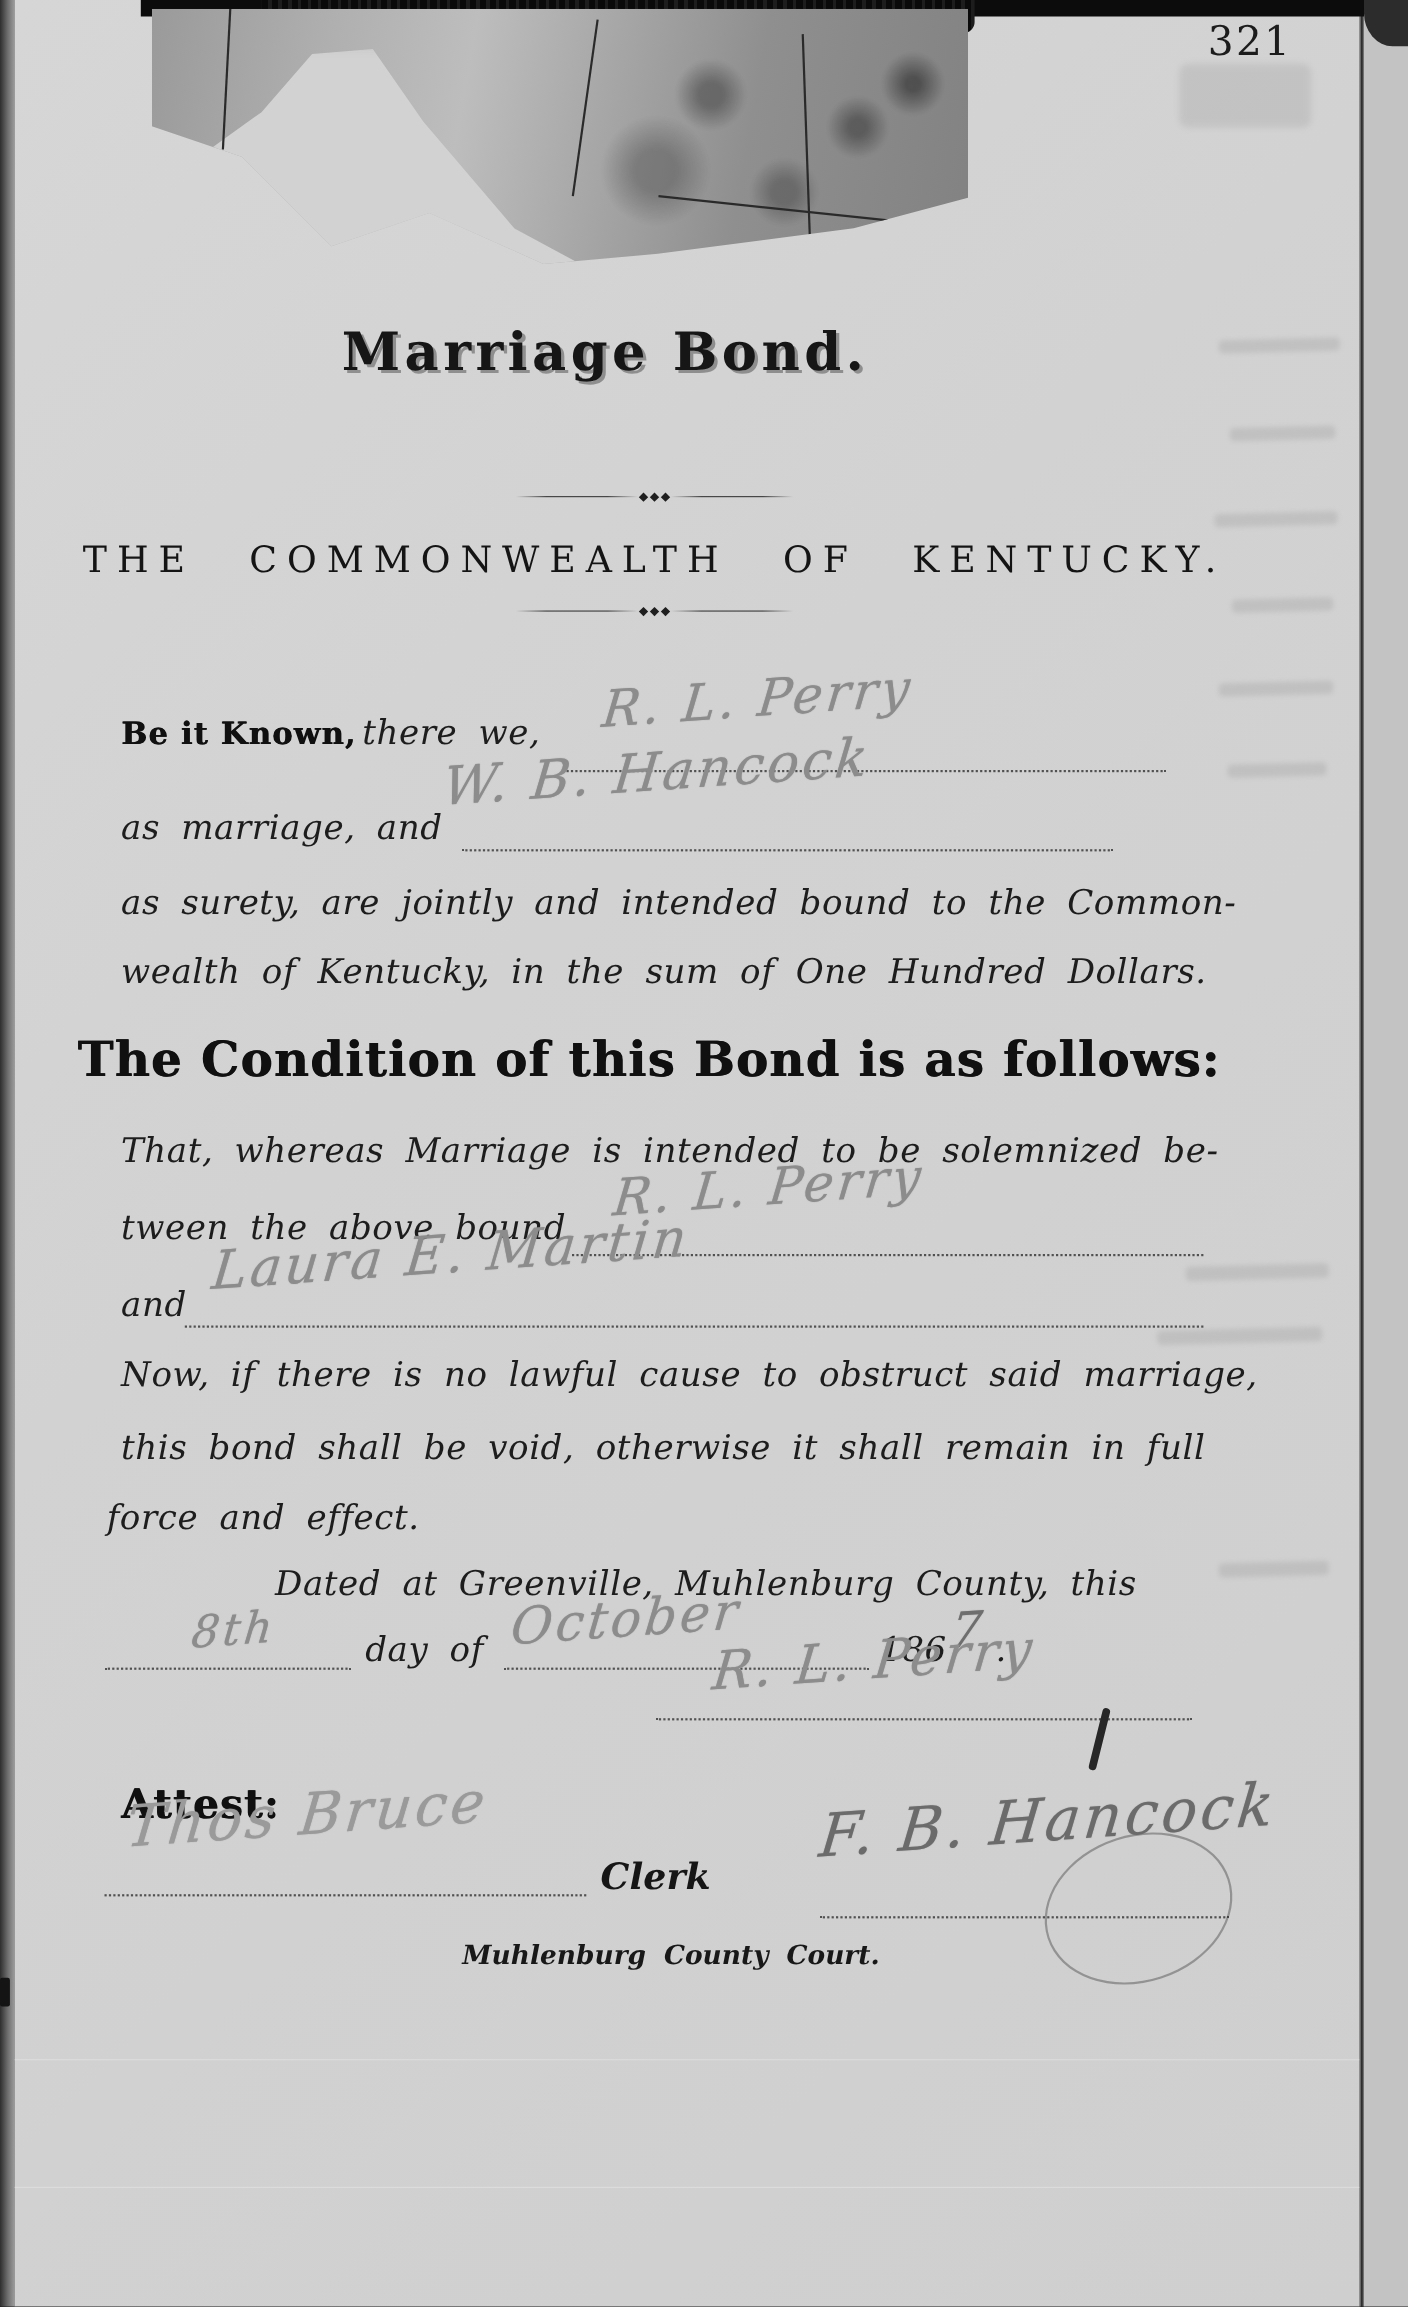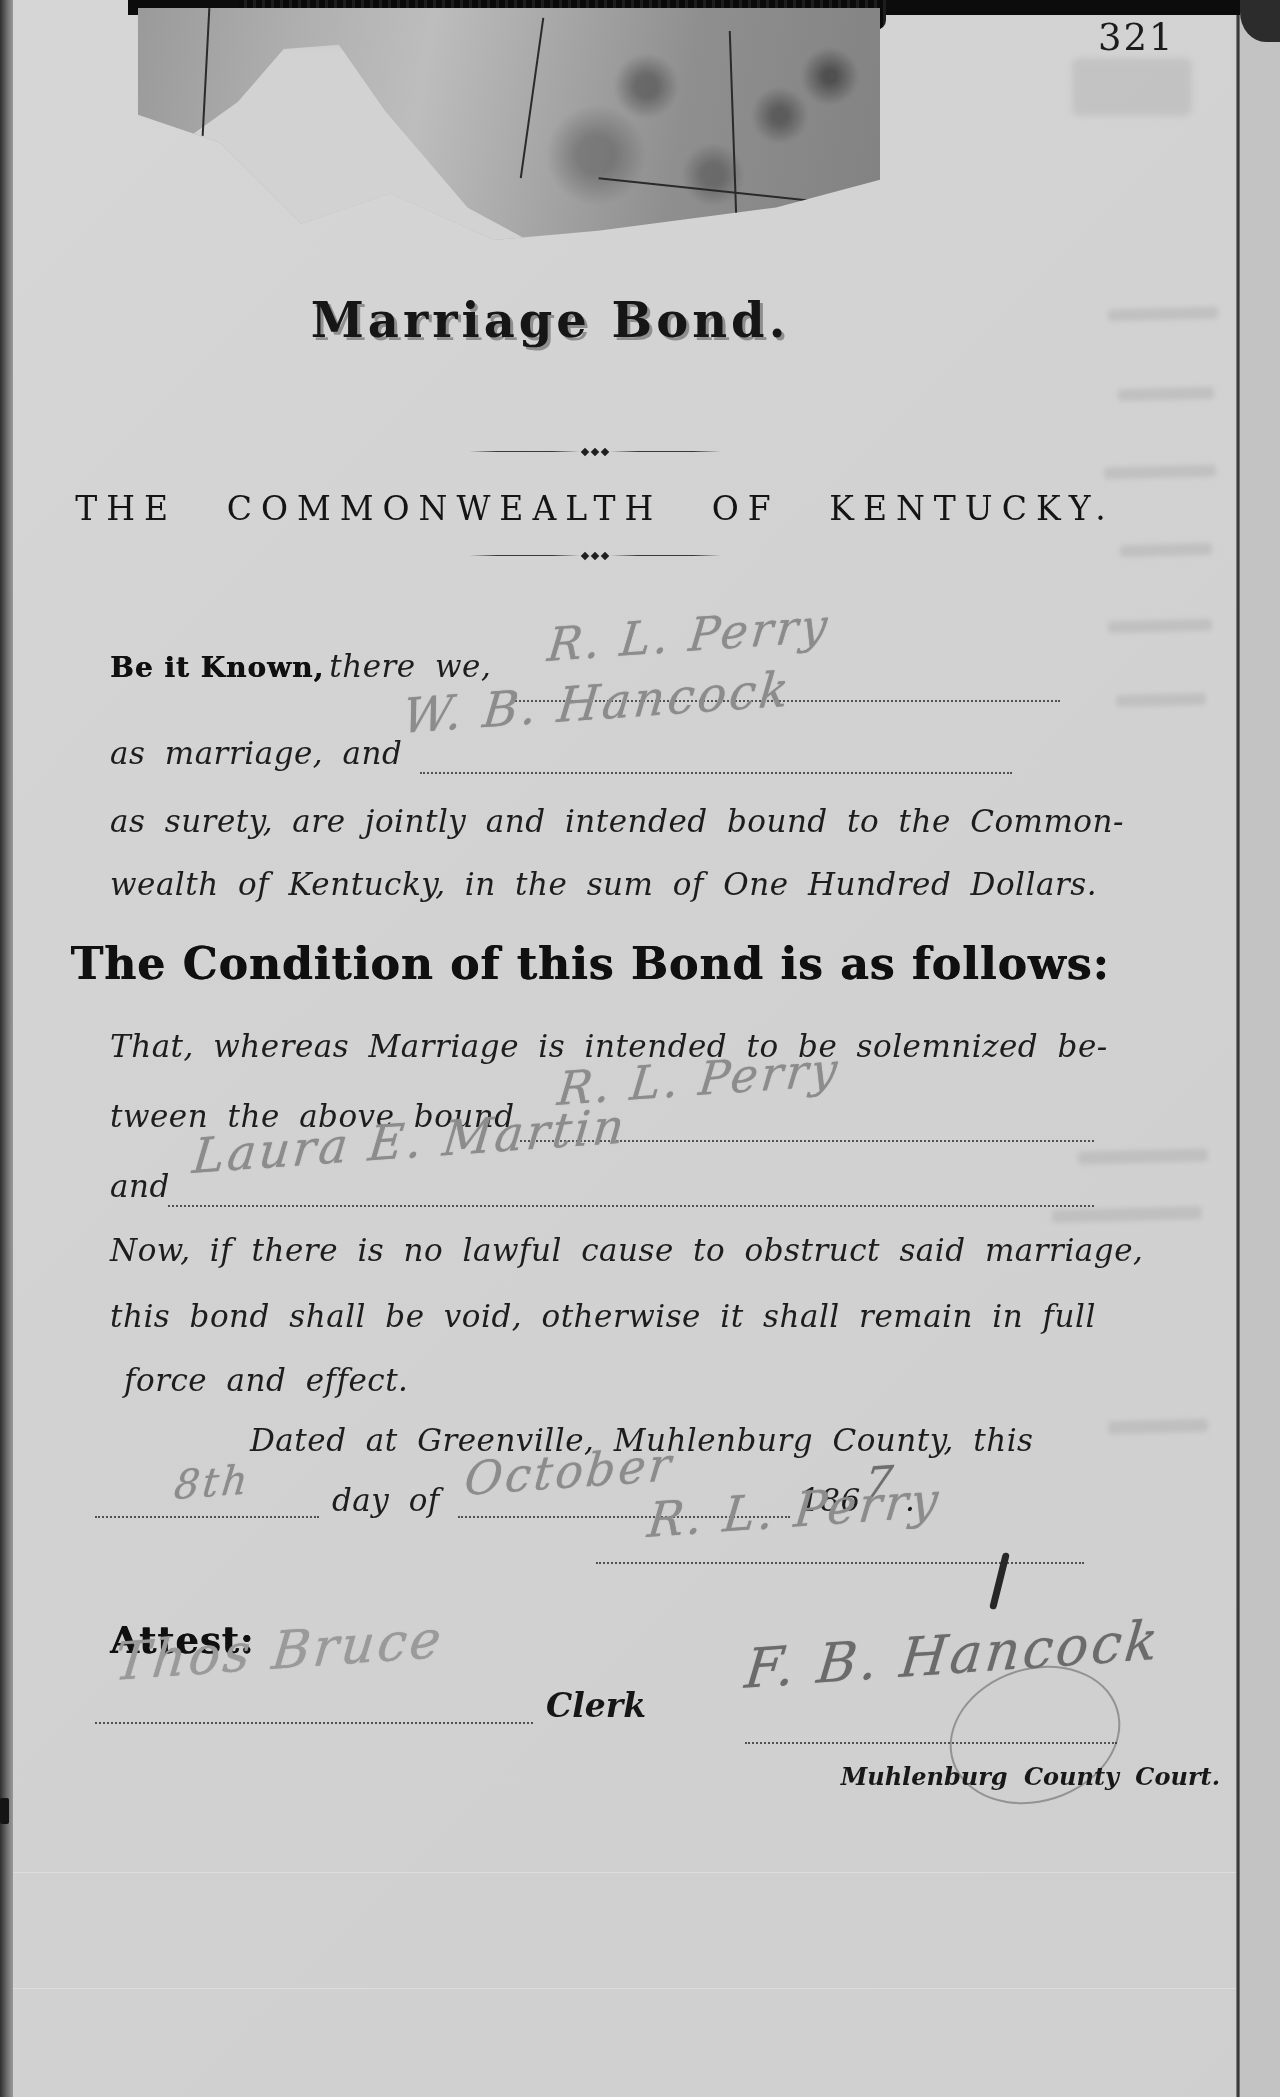--- a/index.html
+++ b/index.html
@@ -150,21 +150,21 @@
 <div class="abs script" style="left:110px;top:1098px">tween the above bound</div>
 <div class="abs hw" style="left:555px;top:1062px;font-size:46px">R. L. Perry</div>
 <div class="abs dotted" style="left:520px;top:1140px;width:574px"></div>
 
 <div class="abs script" style="left:110px;top:1168px">and</div>
 <div class="abs hw" style="left:190px;top:1128px;font-size:48px">Laura E. Martin</div>
 <div class="abs dotted" style="left:168px;top:1205px;width:926px"></div>
 
 <div class="abs script" style="left:110px;top:1232px">Now, if there is no lawful cause to obstruct said marriage,</div>
 <div class="abs script" style="left:110px;top:1298px">this bond shall be void, otherwise it shall remain in full</div>
-<div class="abs script" style="left:124px;top:1362px">force and effect.</div>
+<div class="abs script" style="left:97px;top:1362px">force and effect.</div>
 
 <div class="abs script" style="left:250px;top:1422px">Dated at Greenville, Muhlenburg County, this</div>
 <div class="abs hw" style="left:172px;top:1462px;font-size:40px">8th</div>
 <div class="abs dotted" style="left:95px;top:1516px;width:224px"></div>
 <div class="abs script" style="left:332px;top:1482px">day of</div>
 <div class="abs hw" style="left:462px;top:1452px;font-size:46px">October</div>
 <div class="abs dotted" style="left:458px;top:1516px;width:332px"></div>
 <div class="abs script" style="left:800px;top:1482px">186</div>
 <div class="abs hw" style="left:862px;top:1458px;font-size:44px;color:#6e6e6e">7</div>
 <div class="abs script" style="left:905px;top:1482px">.</div>
@@ -173,13 +173,13 @@
 <div class="abs dotted" style="left:596px;top:1562px;width:488px"></div>
 <div class="abs heavy-stroke" style="left:996px;top:1552px"></div>
 
 <div class="abs blackletter" style="left:110px;top:1618px;font-size:37px">Attest:</div>
 <div class="abs hw" style="left:112px;top:1632px;font-size:52px;color:#9a9a9a">Thos Bruce</div>
 <div class="abs dotted" style="left:95px;top:1722px;width:438px"></div>
 <div class="abs clerk-label" style="left:546px;top:1686px">Clerk</div>
 <div class="abs flourish-loop" style="left:948px;top:1668px"></div>
 <div class="abs hw" style="left:742px;top:1638px;font-size:54px;color:#6b6b6b">F. B. Hancock</div>
 <div class="abs dotted" style="left:745px;top:1742px;width:372px"></div>
-<div class="abs court-line" style="left:0;top:1762px;width:1220px;text-align:right">Muhlenburg County Court.</div>
+<div class="abs court-line" style="left:0;top:1762px;width:1220px;text-align:center">Muhlenburg County Court.</div>
 
 </body></html>

